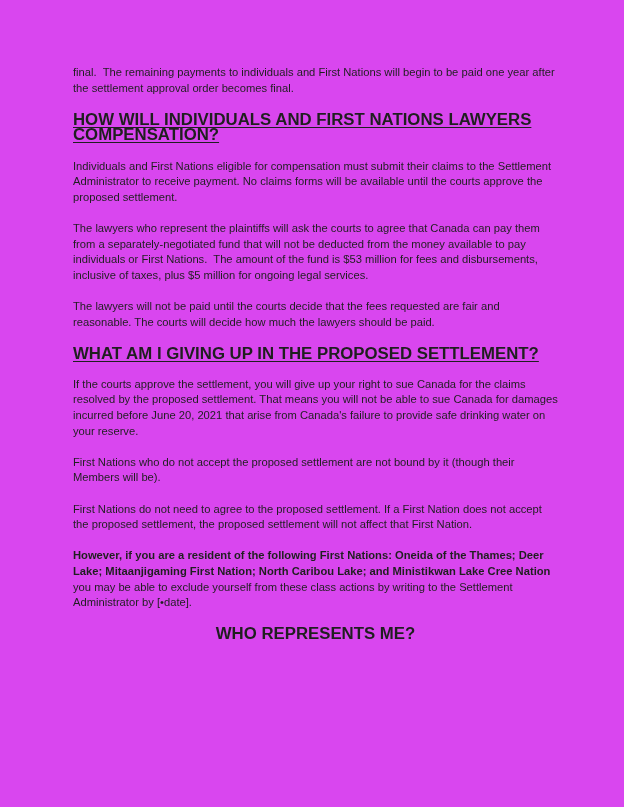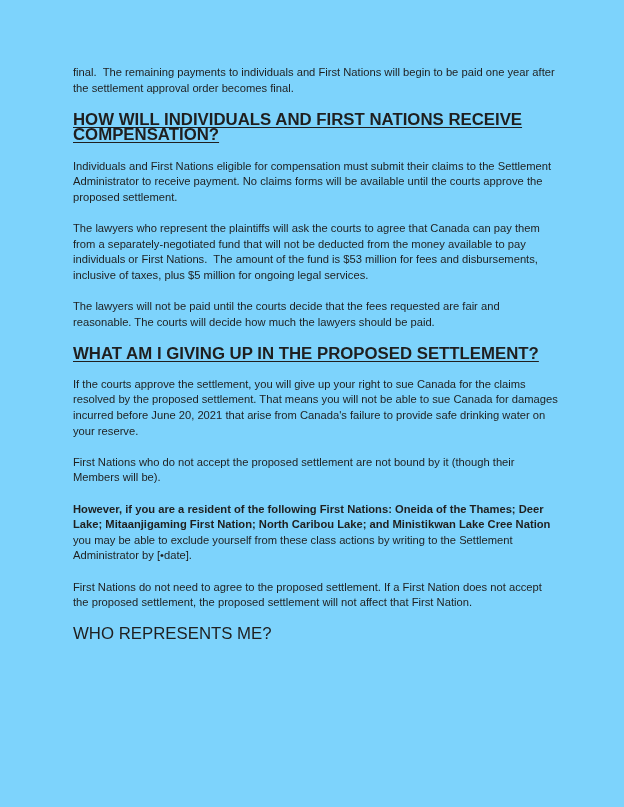--- a/index.html
+++ b/index.html
@@ -11,69 +11,69 @@
     width: 624px;
     height: 807px;
     overflow: hidden;
     font-family: "Liberation Sans", sans-serif;
   }
   .page {
     box-sizing: border-box;
     width: 624px;
     height: 807px;
     padding: 65px 66px 0 73px;
-    background: #7dd3fc;
+    background: #d946ef;
     color: #1f1f1f;
     font-size: 11.2px;
     line-height: 15.6px;
   }
   .para {
     margin: 0 0 15.6px 0;
     white-space: pre-wrap;
   }
   .para b { font-weight: bold; }
   .heading {
     margin: 0 0 15.6px 0;
     font-weight: bold;
   }
   .heading .u {
     text-decoration: underline;
     text-decoration-thickness: 1.4px;
     text-underline-offset: 2px;
   }
   .heading-center {
     margin: 0 0 15.6px 0;
-    font-weight: normal;
-    text-align: left;
+    font-weight: bold;
+    text-align: center;
   }
 </style>
 </head>
 <body>
 
 <div class="page">
 
   <p class="para">final.  The remaining payments to individuals and First Nations will begin to be paid one year after the settlement approval order becomes final.</p>
 
-  <h2 class="heading"><span class="u">HOW WILL INDIVIDUALS AND FIRST NATIONS RECEIVE COMPENSATION?</span></h2>
+  <h2 class="heading"><span class="u">HOW WILL INDIVIDUALS AND FIRST NATIONS LAWYERS COMPENSATION?</span></h2>
 
   <p class="para">Individuals and First Nations eligible for compensation must submit their claims to the Settlement Administrator to receive payment. No claims forms will be available until the courts approve the proposed settlement.</p>
 
 
   <p class="para">The lawyers who represent the plaintiffs will ask the courts to agree that Canada can pay them from a separately-negotiated fund that will not be deducted from the money available to pay individuals or First Nations.  The amount of the fund is $53 million for fees and disbursements, inclusive of taxes, plus $5 million for ongoing legal services.</p>
 
   <p class="para">The lawyers will not be paid until the courts decide that the fees requested are fair and reasonable. The courts will decide how much the lawyers should be paid.</p>
 
   <h2 class="heading"><span class="u">WHAT AM I GIVING UP IN THE PROPOSED SETTLEMENT?</span></h2>
 
   <p class="para">If the courts approve the settlement, you will give up your right to sue Canada for the claims resolved by the proposed settlement. That means you will not be able to sue Canada for damages incurred before June 20, 2021 that arise from Canada's failure to provide safe drinking water on your reserve.</p>
 
   <p class="para">First Nations who do not accept the proposed settlement are not bound by it (though their Members will be).</p>
 
 
 
+  <p class="para">First Nations do not need to agree to the proposed settlement. If a First Nation does not accept the proposed settlement, the proposed settlement will not affect that First Nation.</p>
+
   <p class="para"><b>However, if you are a resident of the following First Nations: Oneida of the Thames; Deer Lake; Mitaanjigaming First Nation; North Caribou Lake; and Ministikwan Lake Cree Nation</b><span> you may be able to exclude yourself from these class actions by writing to the Settlement Administrator by [•date].</span></p>
-
-  <p class="para">First Nations do not need to agree to the proposed settlement. If a First Nation does not accept the proposed settlement, the proposed settlement will not affect that First Nation.</p>
 
   <h2 class="heading-center">WHO REPRESENTS ME?</h2>
 
 
 </div>
 
 </body></html>

